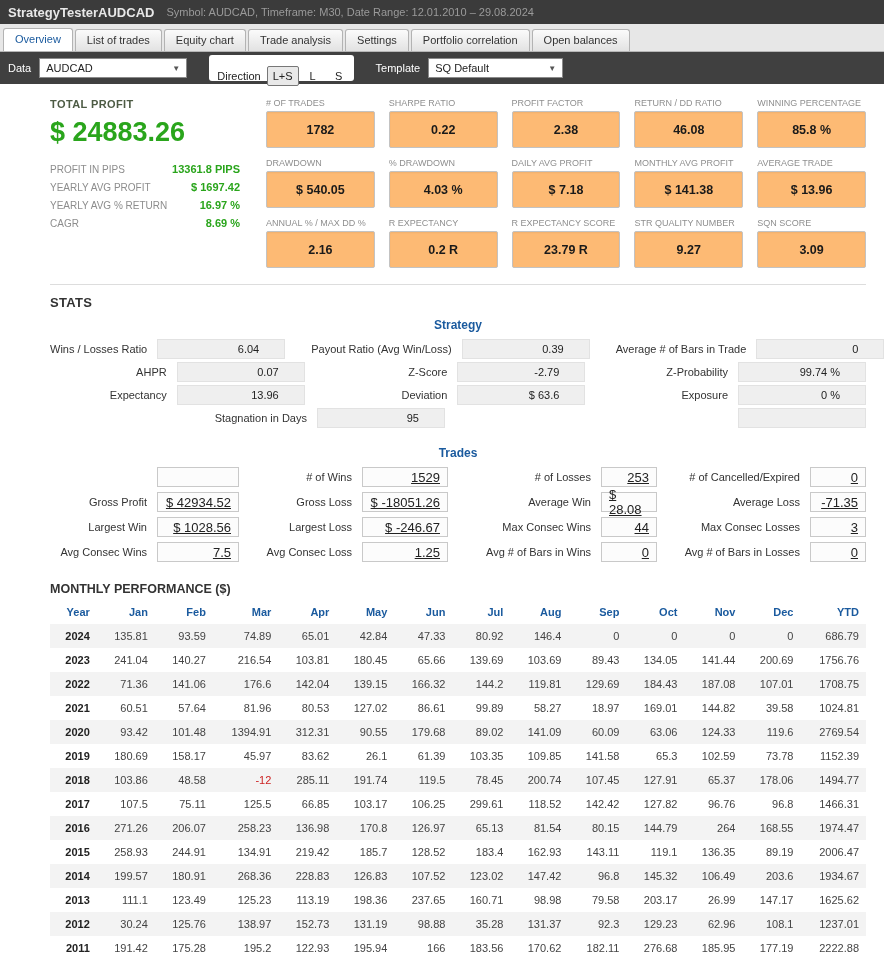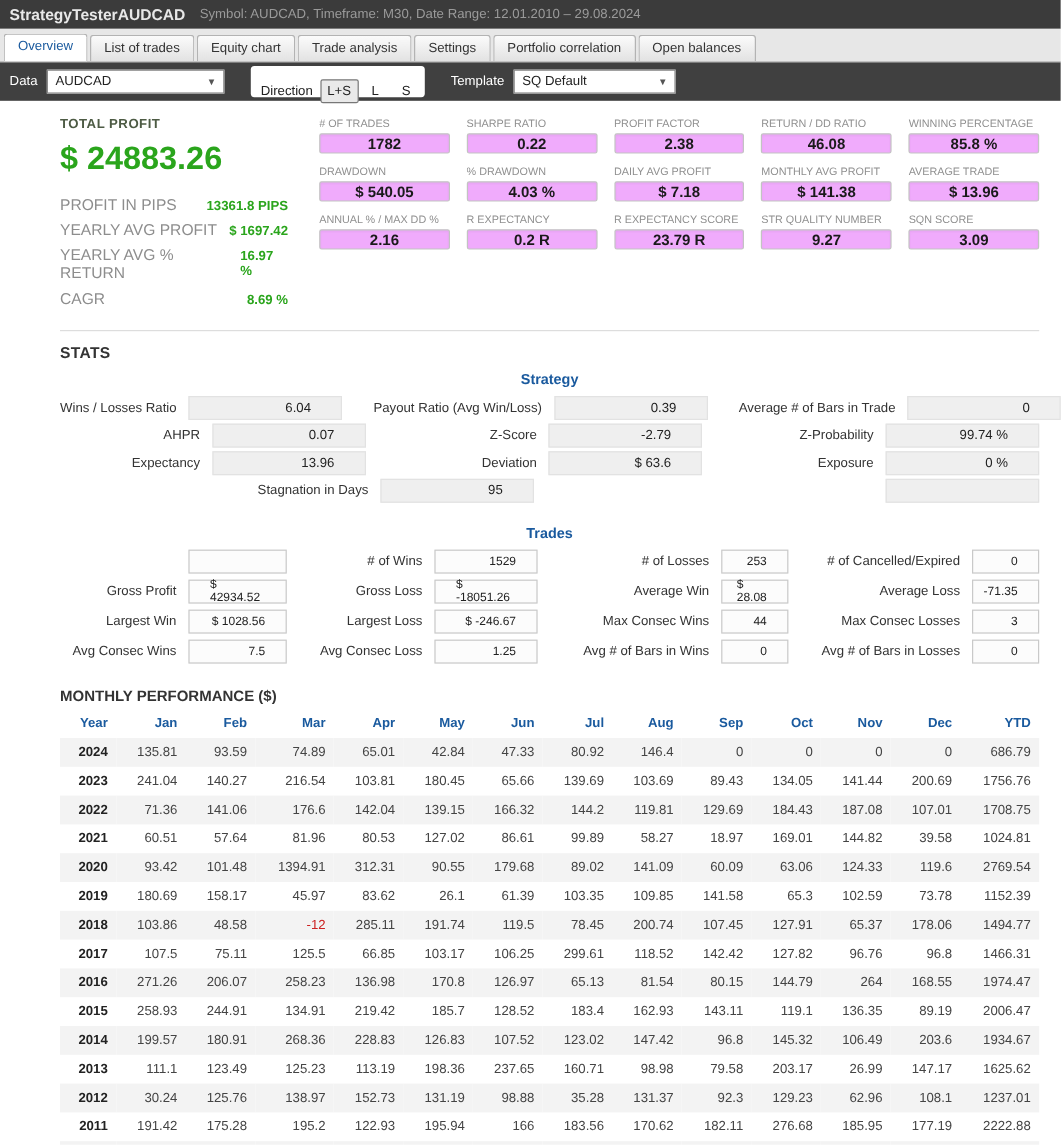--- a/index.html
+++ b/index.html
@@ -32,47 +32,47 @@
   .dir-btn.selected { border:1px solid #777; background:#e9e9e9; }
 
   
   .content { padding:14px 18px 0 50px; }
   .top-section { display:flex; gap:26px; }
 
   .total-profit { width:190px; flex:0 0 190px; }
   .tp-label { color:#4d5b44; font-weight:bold; font-size:11px; letter-spacing:.4px; }
   .tp-value { color:var(--profit-green,#2aa51c); font-size:27px; font-weight:bold; margin:7px 0 12px; white-space:nowrap; }
   .tp-row { display:flex; justify-content:space-between; align-items:baseline; padding:3px 0; }
-  .tp-row .tp-lab { color:#8d8d8d; font-size:13px; }
+  .tp-row .tp-lab { color:#8d8d8d; font-size:10px; }
   .tp-row .tp-val { color:var(--profit-green,#2aa51c); font-weight:bold; font-size:11px; }
 
   .kpi-grid { flex:1; display:grid; grid-template-columns:repeat(5,1fr); column-gap:14px; row-gap:10px;
     align-content:start; }
   .kpi-lab { color:#8f8f8f; font-size:9px; margin-bottom:3px; white-space:nowrap; overflow:hidden; }
-  .kpi-box { border:1px solid #c3c3c3; border-radius:2px; height:17px; display:flex; align-items:center;
-    justify-content:center; font-weight:bold; font-size:12.5px; color:#1a1a1a; background:#f0abfc;
+  .kpi-box { border:1px solid #c3c3c3; border-radius:2px; height:37px; display:flex; align-items:center;
+    justify-content:center; font-weight:bold; font-size:12.5px; color:#1a1a1a; background:#fdba74;
     box-shadow:inset 0 1px 2px rgba(0,0,0,.06); }
 
   .divider { border-top:1px solid #ddd; margin-top:16px; }
   .section-title { font-weight:bold; font-size:13px; color:#333; letter-spacing:.3px; margin:10px 0 2px; }
   .sub-title { text-align:center; color:var(--heading-blue,#1a5a9e); font-weight:bold; font-size:12px; margin:8px 0 7px; }
 
   .stats-grid { display:flex; flex-direction:column; gap:3px; }
   .stats-row { display:flex; gap:26px; }
   .stats-cell { flex:1; display:flex; align-items:center; }
   .stats-cell .cell-lab { flex:1; text-align:right; padding-right:10px; color:#333; font-size:11px; white-space:nowrap; }
   .stats-cell .cell-box { width:128px; flex:0 0 128px; background:#efefef; border:1px solid #e2e2e2; height:20px;
     display:flex; align-items:center; justify-content:flex-end; padding:0 25px; font-size:11px; color:#222; }
 
   .trades-grid { display:flex; flex-direction:column; gap:5px; margin-top:2px; }
   .trades-row { display:flex; gap:20px; }
   .trades-cell { flex:1; display:flex; align-items:center; }
   .trades-cell .cell-lab { flex:1; text-align:right; padding-right:10px; color:#333; font-size:11px; white-space:nowrap; }
   .trades-cell .cell-box { background:#fcfcfc; border:1px solid #c9c9c9; height:20px; display:flex; align-items:center;
-    justify-content:flex-end; padding:0 17px; font-size:10px; color:#222; }
+    justify-content:flex-end; padding:0 7px; font-size:13px; color:#222;text-decoration:underline; }
   .trades-cell.col0 .cell-box { width:82px; flex:0 0 82px; }
   .trades-cell.col1 .cell-box { width:86px; flex:0 0 86px; }
   .trades-cell.col2 .cell-box { width:56px; flex:0 0 56px; }
   .trades-cell.col3 .cell-box { width:56px; flex:0 0 56px; }
 
   .monthly-title { font-weight:bold; font-size:12.5px; color:#333; margin:20px 0 4px; }
   table.monthly { width:100%; border-collapse:collapse; }
   table.monthly th { color:var(--heading-blue,#1a5a9e); font-weight:bold; font-size:11px; padding:6px 7px; text-align:right; }
   table.monthly td { font-size:11px; color:#444; padding:6px 7px; text-align:right; white-space:nowrap; }
   table.monthly td.year { font-weight:bold; color:#222; }

